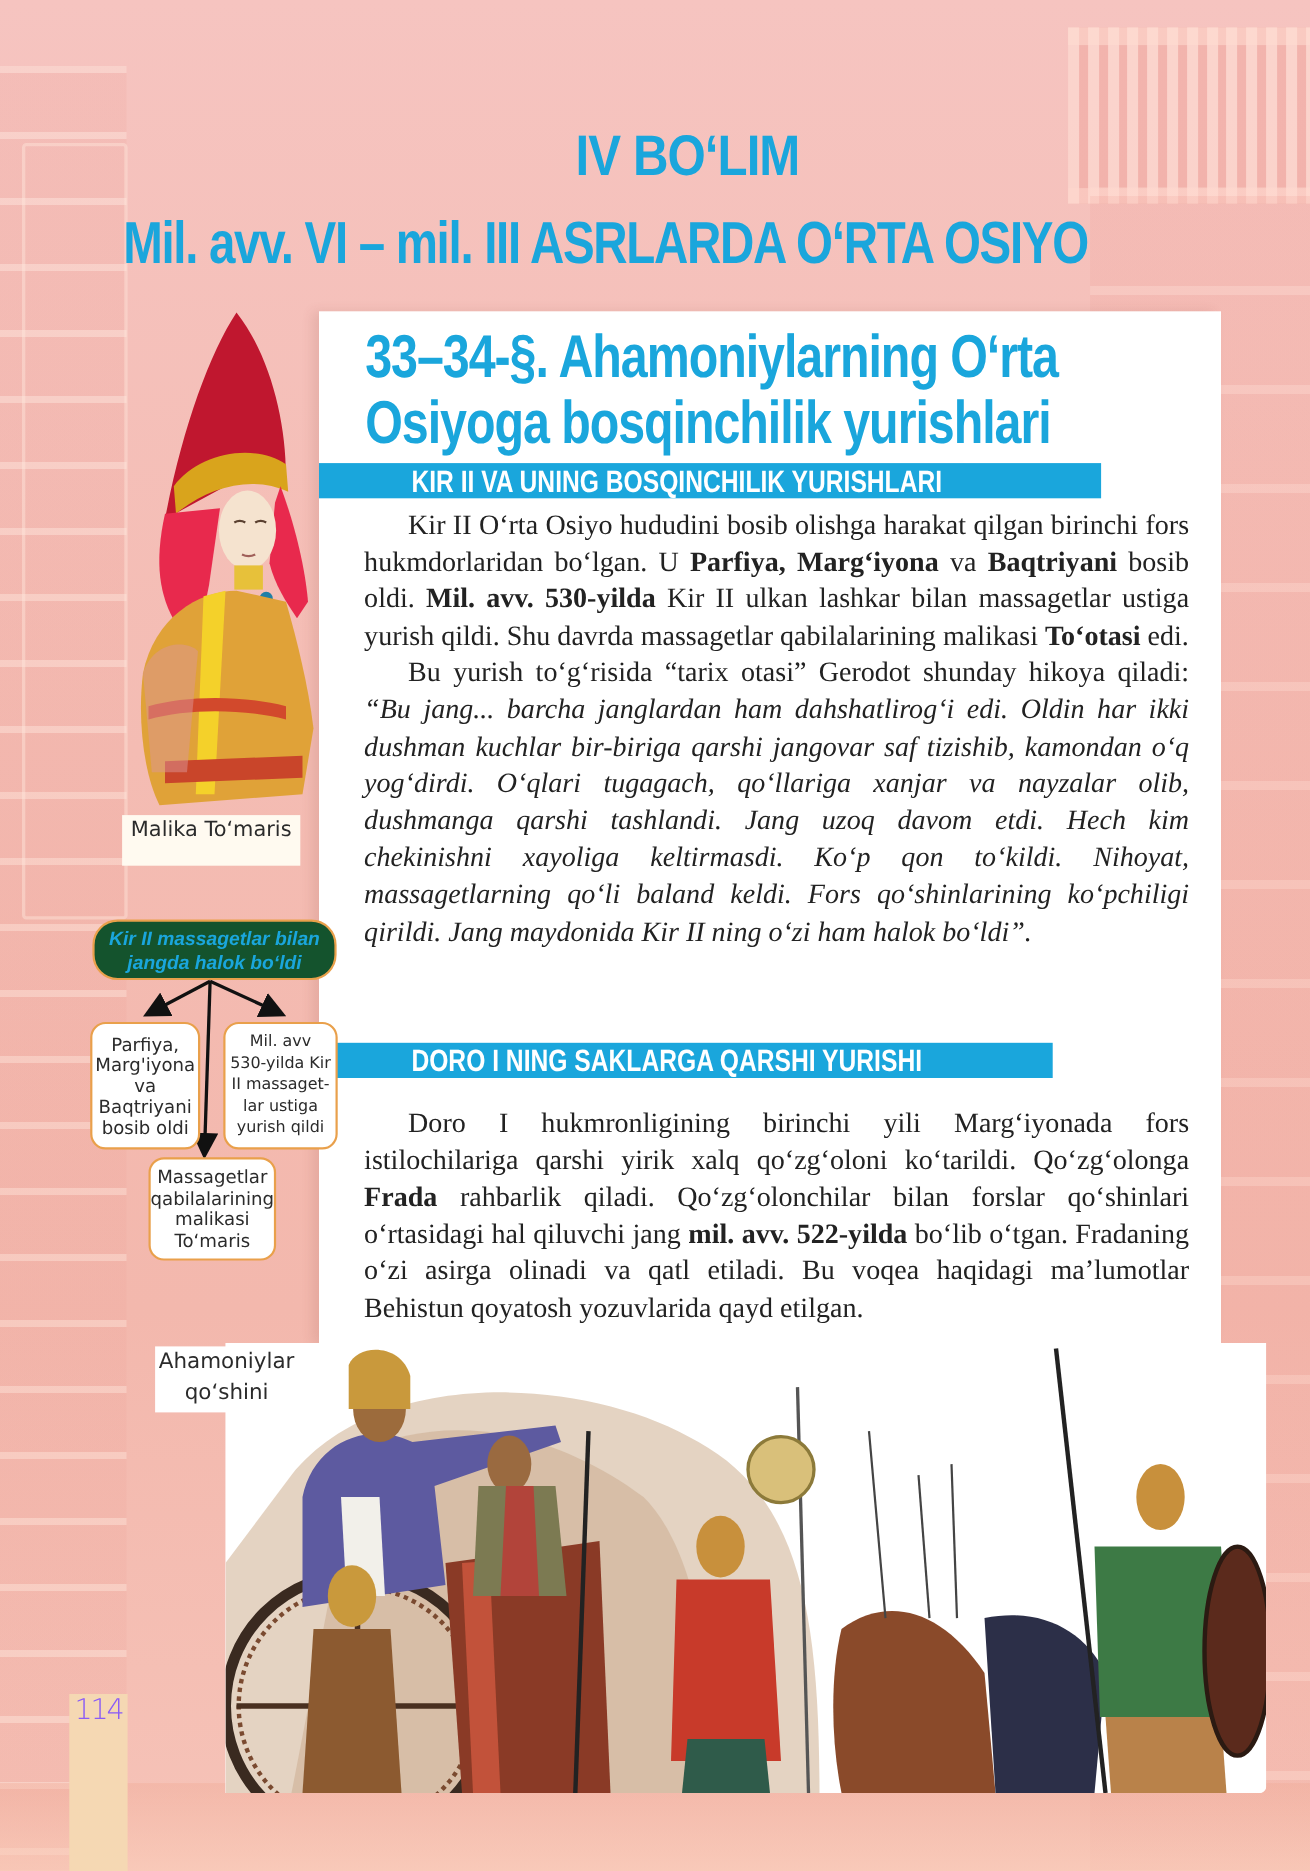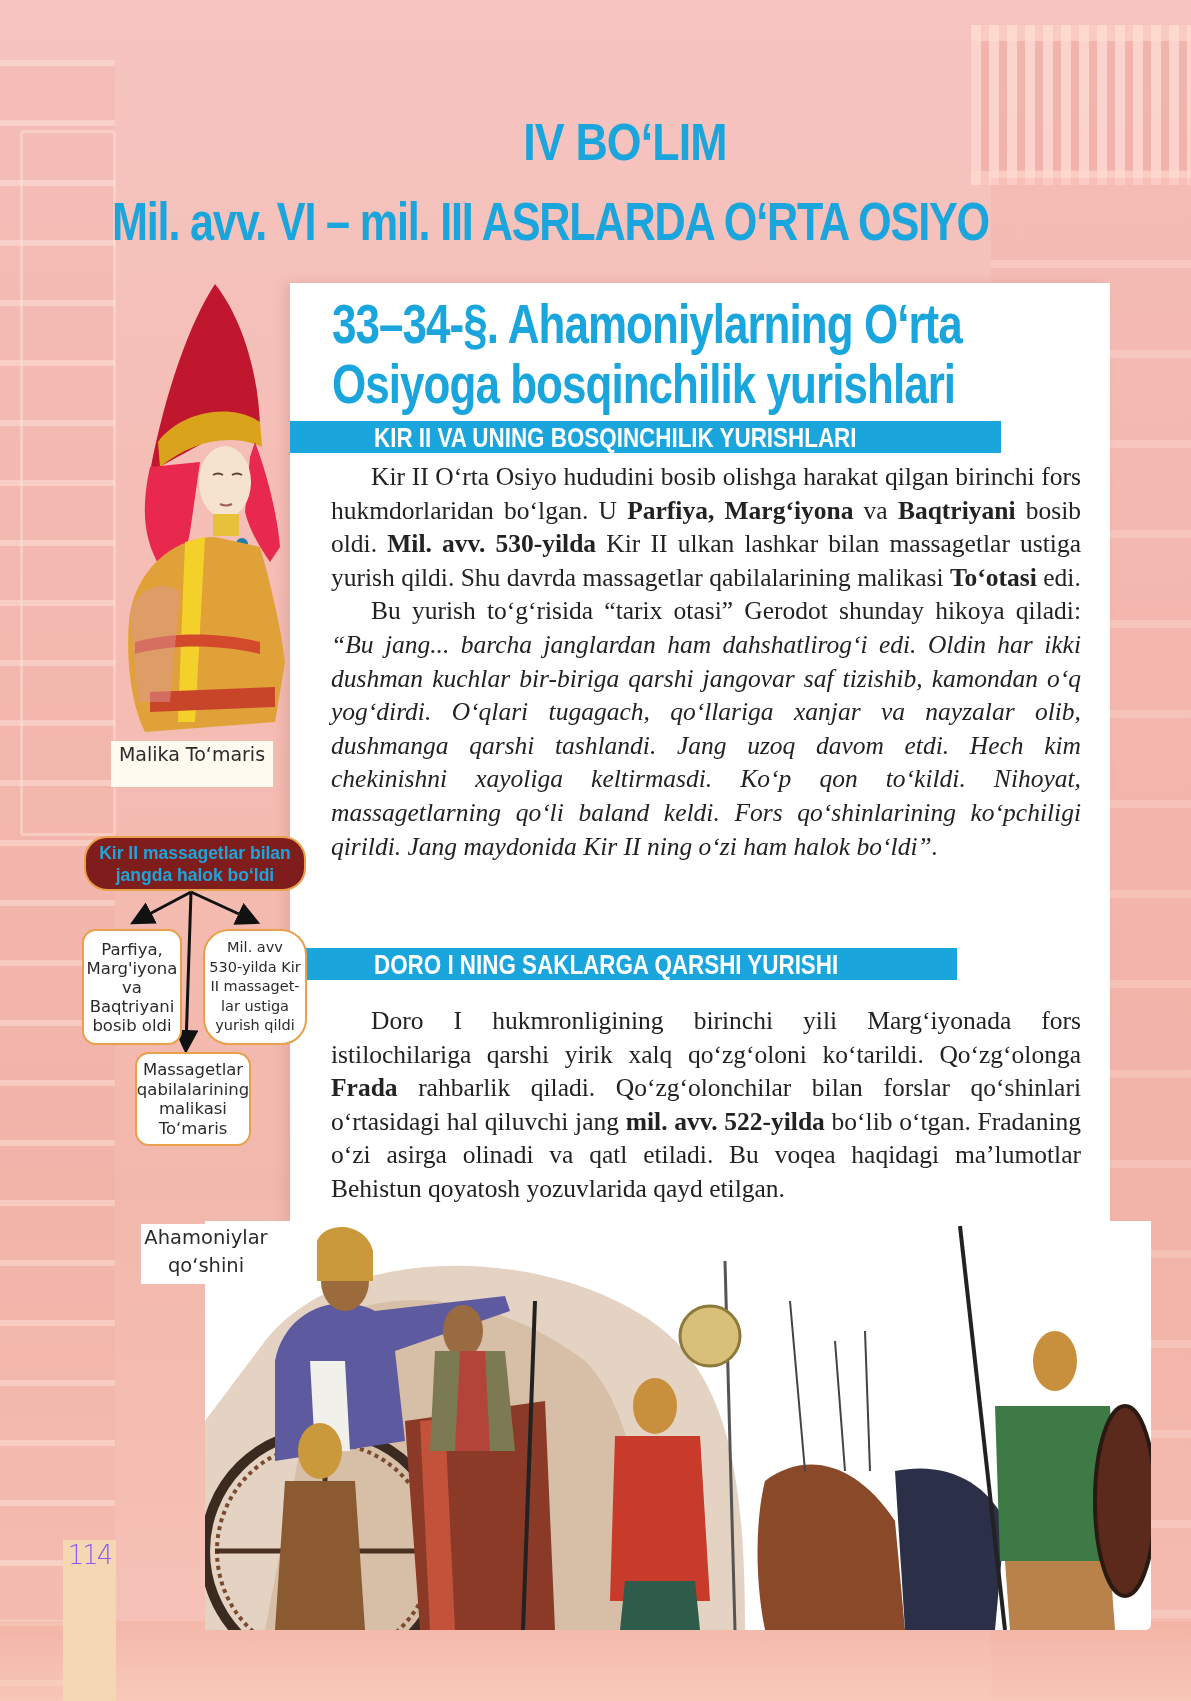--- a/index.html
+++ b/index.html
@@ -90,24 +90,24 @@
   }
   .caption {
     position: absolute; background: #fffaf0;
     font-family: "DejaVu Sans", sans-serif; font-size: 19px; color: #2b2b2b;
     text-align: center; line-height: 26px;
   }
 
   
   .diag-root {
     position: absolute; left: 84px; top: 836px; width: 222px; height: 55px;
-    background: #7f1d1d; border: 2px solid #e9a04b; border-radius: 23px;
+    background: #14532d; border: 2px solid #e9a04b; border-radius: 23px;
     color: #1aa6dc; font-weight: 700; font-size: 17.5px; line-height: 22px; text-align: center;
     display: flex; align-items: center; justify-content: center;
-    box-sizing: border-box; padding: 0 4px;
+    box-sizing: border-box; padding: 0 4px; font-style: italic;
   }
   .diag-node {
     position: absolute; background: #fff; border: 2px solid #e9a04b; border-radius: 14px;
     font-family: "DejaVu Sans", sans-serif; color: #2b2b2b; text-align: center;
     box-sizing: border-box; display: flex; align-items: center; justify-content: center;
   }
   .diag-arrows { position: absolute; left: 60px; top: 880px; width: 260px; height: 180px; }
 
   
   .illustration {
@@ -181,21 +181,21 @@
       <path d="M0 0 L8 4 L0 8 Z" fill="#111"></path>
     </marker>
   </defs>
   <line x1="131" y1="12" x2="78" y2="40" stroke="#111" stroke-width="3" marker-end="url(#ah)"></line>
   <line x1="131" y1="12" x2="192" y2="40" stroke="#111" stroke-width="3" marker-end="url(#ah)"></line>
   <line x1="131" y1="12" x2="126" y2="165" stroke="#111" stroke-width="3" marker-end="url(#ah)"></line>
 </svg>
 <div class="diag-node" style="left:82px; top:929px; width:100px; height:116px; font-size:16.5px; line-height:19px;">
   <span>Parfiya, Marg'iyona va Baqtriyani bosib oldi</span>
 </div>
-<div class="diag-node" style="left:203px; top:929px; width:104px; height:116px; font-size:14.5px; line-height:19.5px; padding:0 4px;border-radius:26px;">
+<div class="diag-node" style="left:203px; top:929px; width:104px; height:116px; font-size:14.5px; line-height:19.5px; padding:0 4px;">
   <span>Mil. avv 530-yilda Kir II massaget-lar ustiga yurish qildi</span>
 </div>
 <div class="diag-node" style="left:135px; top:1052px; width:116px; height:94px; font-size:16.5px; line-height:19.5px;">
   <span>Massagetlar qabilalarining malikasi To‘maris</span>
 </div>
 
 <div class="illustration">
   <svg width="946" height="409" viewBox="0 0 946 409">
     <rect width="946" height="409" fill="#ffffff"></rect>
 

